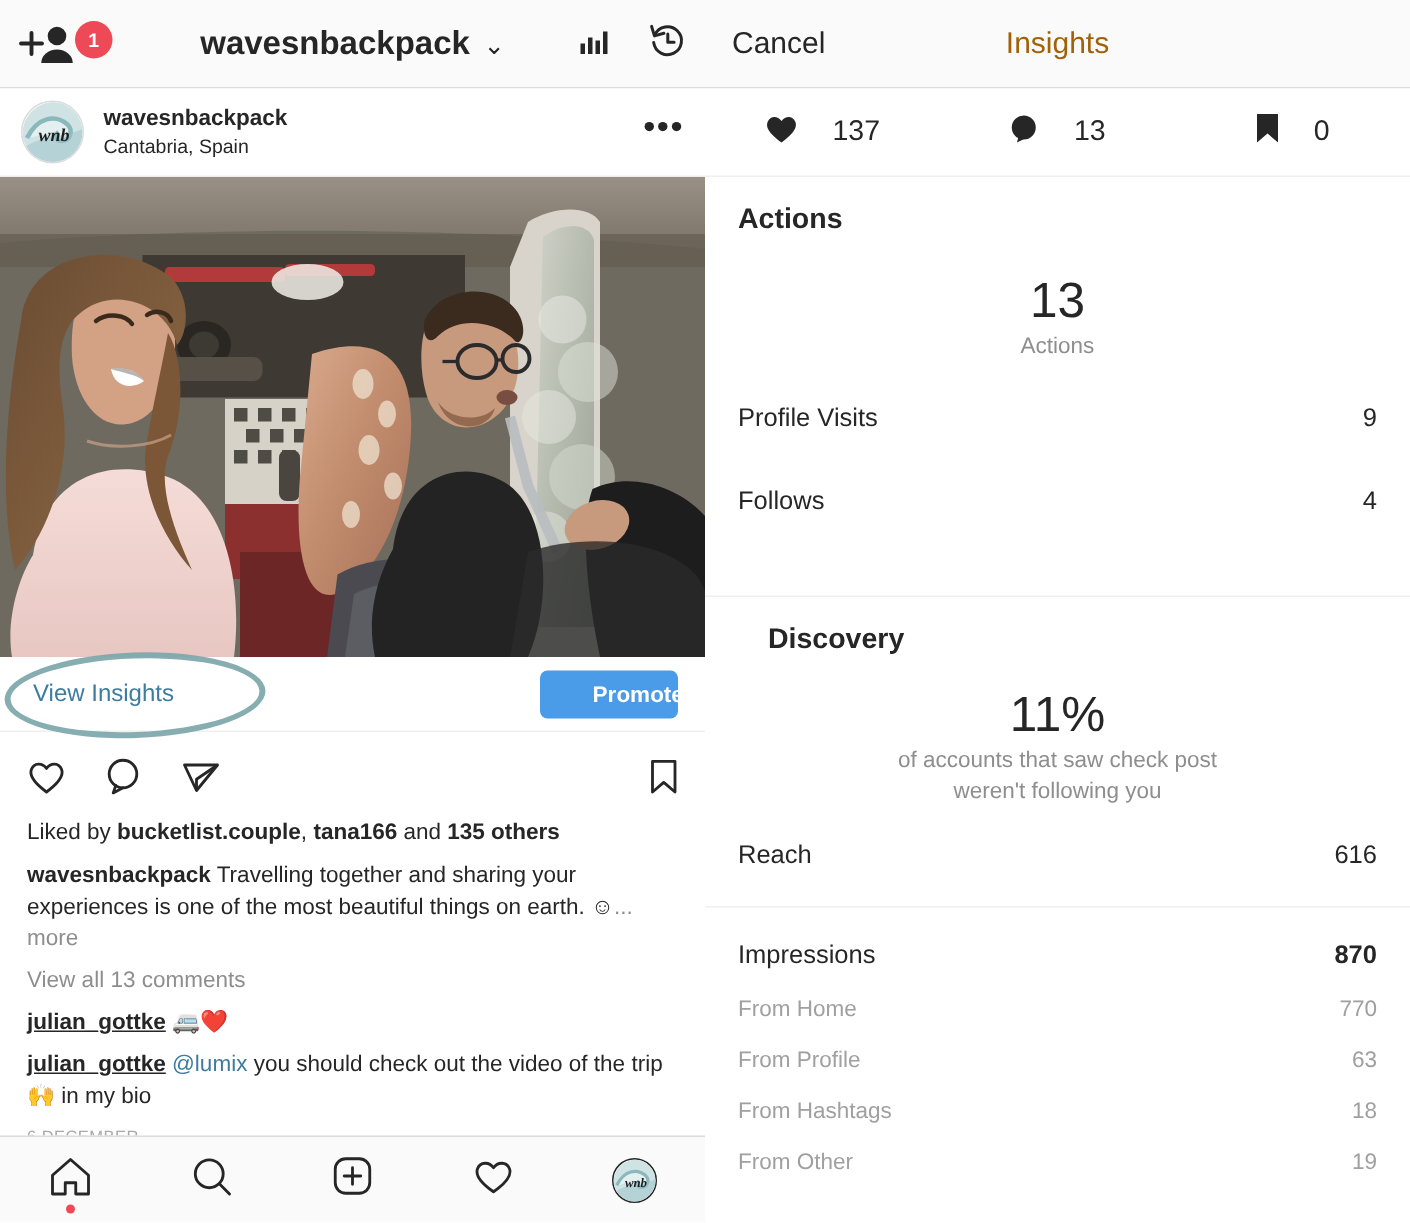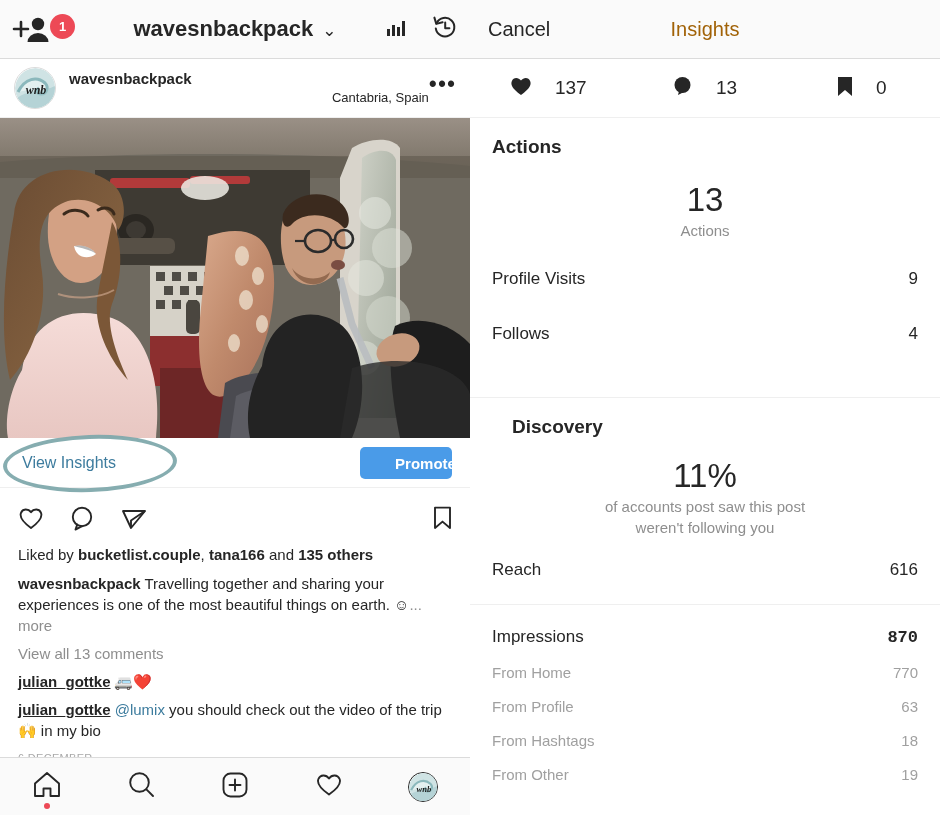--- a/index.html
+++ b/index.html
@@ -49,21 +49,21 @@
     position:absolute; left:0; top:59px; width:470px; height:59px;
     display:flex; align-items:center; padding:0 14px; background:#fff;
     border-bottom:1px solid #efefef;
   }
   .avatar{
     width:42px; height:42px; border-radius:50%; flex:0 0 42px;
     border:1px solid #dbdbdb; overflow:hidden; position:relative; background:#fff;
   }
   .ph-names{ margin-left:13px; flex:1 1 auto; }
   .ph-user{ font-size:15px; font-weight:bold; color:#262626; line-height:18px; }
-  .ph-loc{ font-size:13px; color:#262626; line-height:17px; margin-top:1px;text-align:right; }
+  .ph-loc{ font-size:13px; color:#262626; line-height:17px; margin-top:1px; }
   .dots{ font-size:23px; color:#262626; letter-spacing:1px; line-height:10px; padding-bottom:8px; }
 
   
   .stats-row{
     position:absolute; left:470px; top:59px; width:470px; height:59px;
     display:flex; align-items:center; background:#fff; border-bottom:1px solid #efefef;
   }
   .stat{ flex:1 1 0; display:flex; align-items:center; justify-content:center; gap:23px; }
   .stat .val{ font-size:19px; color:#262626; }
 
@@ -466,36 +466,36 @@
         </div>
       </div>
     </div>
 
     <div class="sec-discovery">
       <div class="pad" style="padding-top:18px;padding-left:42px;">
         <div class="sec-title">Discovery</div>
       </div>
       <div class="big-stat" style="margin-top:18px;">
         <div class="big-num">11%</div>
-        <div class="big-sub">of accounts post saw this post</div>
+        <div class="big-sub">of accounts that saw check post</div>
         <div class="big-sub">weren't following you</div>
       </div>
       <div class="pad" style="margin-top:22px;">
         <div class="metric">
           <span class="mlabel">Reach</span>
           <span class="mval">616</span>
         </div>
       </div>
     </div>
 
     <div class="sec-impressions">
       <div class="pad" style="padding-top:22px;">
         <div class="metric bold">
           <span class="mlabel">Impressions</span>
-          <span class="mval" style="font-weight:bold;font-family:Liberation Mono, monospace;">870</span>
+          <span class="mval" style="font-weight:bold;">870</span>
         </div>
         <div class="metric sub" style="margin-top:17px;">
           <span class="mlabel">From Home</span>
           <span class="mval">770</span>
         </div>
         <div class="metric sub" style="margin-top:17px;">
           <span class="mlabel">From Profile</span>
           <span class="mval">63</span>
         </div>
         <div class="metric sub" style="margin-top:17px;">

